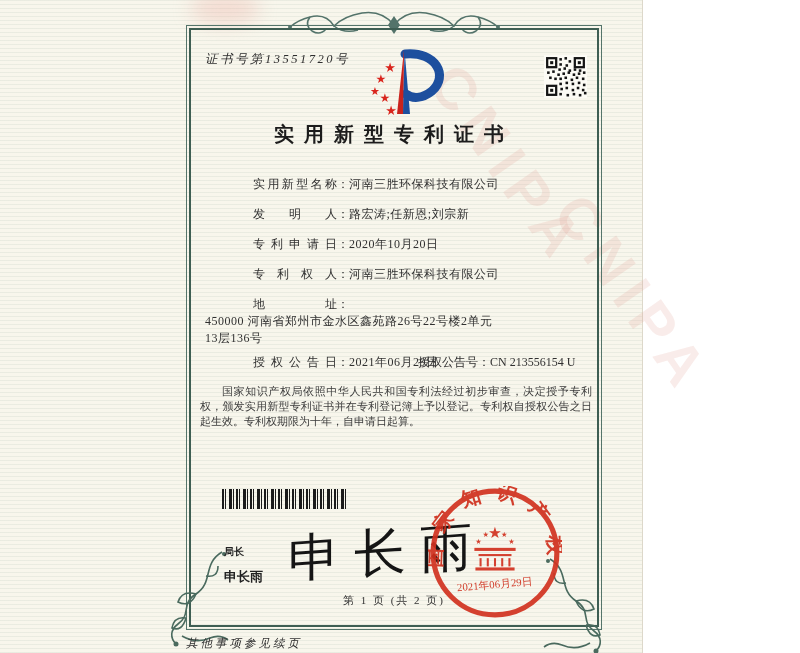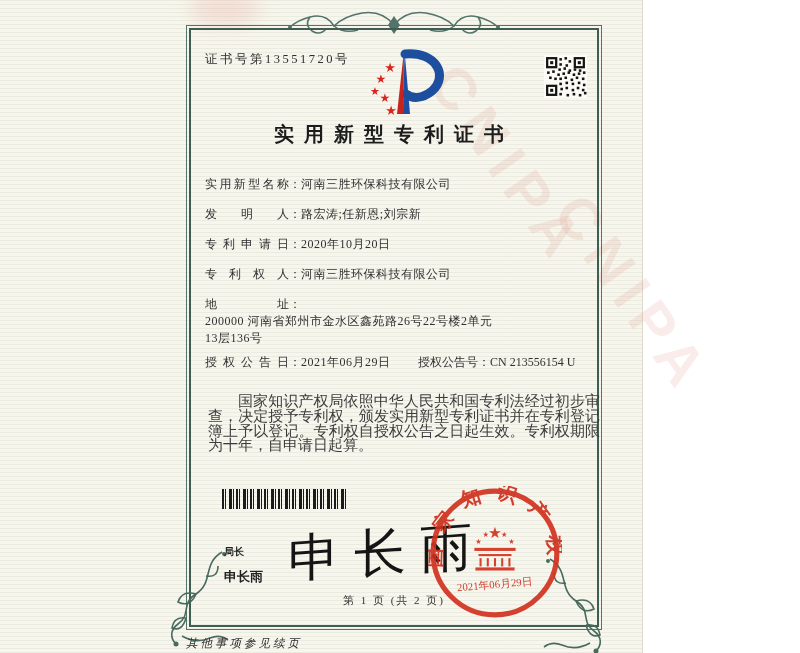--- a/index.html
+++ b/index.html
@@ -20,40 +20,40 @@
     position:absolute; font-family:"Liberation Sans",sans-serif; font-weight:bold;
     color:rgba(225,160,150,0.20); letter-spacing:10px; pointer-events:none;
   }
   .wm1 { left:395px; top:130px; font-size:58px; transform:rotate(55deg); }
   .wm2 { left:520px; top:260px; font-size:58px; transform:rotate(55deg); }
 
   
   .frame { position:absolute; left:186px; top:25px; width:416px; height:605px; border:1px solid #54746a; }
   .frame-inner { position:absolute; inset:2px; border:2px solid #3e5e53; }
 
-  .cert-no { position:absolute; left:205px; top:51px; font-size:12.5px; letter-spacing:2.5px; color:#2e2e2e; }
+  .cert-no { position:absolute; left:205px; top:51px; font-size:12.5px; letter-spacing:2.5px; color:#2e2e2e;font-style:italic; }
 
   .logo { position:absolute; left:352px; top:46px; }
   .qr { position:absolute; left:544px; top:55px; }
 
   .title {
     position:absolute; left:186px; top:121px; width:416px; text-align:center;
     font-size:20px; font-weight:bold; letter-spacing:10px; color:#1c1c1c; white-space:nowrap;
   }
 
   .fields { position:absolute; left:205px; top:176px; width:390px; font-size:12px; color:#303030; }
   .row { margin-bottom:13px; line-height:17px; position:relative; }
-  .lbl { display:inline-block; width:84px; text-align:justify; text-align-last:justify; vertical-align:top; }
+  .lbl { display:inline-block; width:84px; text-align:justify; text-align-last:justify; vertical-align:top;margin-left:48px; }
   .colon { vertical-align:top; }
   .val { display:inline-block; vertical-align:top; max-width:295px; letter-spacing:0.5px; }
   .row-address { margin-bottom:7px; }
   .pair2 { position:absolute; left:213px; top:0; white-space:nowrap; }
 
-  .paras { position:absolute; left:208px; top:384px; width:392px; font-size:15px; line-height:14.8px;
-           color:#3b3b3b; text-align:justify;margin-top:10px; }
+  .paras { position:absolute; left:200px; top:384px; width:392px; font-size:11px; line-height:14.8px;
+           color:#3b3b3b; text-align:justify; }
   .paras p { text-indent:2em; }
 
   .barcode { position:absolute; left:222px; top:489px; width:124px; height:20px;
     background-image:repeating-linear-gradient(90deg,
       #1b1b1b 0 2px, rgba(0,0,0,0) 2px 3px,
       #1b1b1b 3px 4px, rgba(0,0,0,0) 4px 7px,
       #1b1b1b 7px 10px, rgba(0,0,0,0) 10px 11px,
       #1b1b1b 11px 12px, rgba(0,0,0,0) 12px 14px);
   }
 
@@ -208,21 +208,21 @@
       <div class="row">
         <span class="lbl">发明人</span><span class="colon">：</span><span class="val">路宏涛;任新恩;刘宗新</span>
       </div>
       <div class="row">
         <span class="lbl">专利申请日</span><span class="colon">：</span><span class="val">2020年10月20日</span>
       </div>
       <div class="row">
         <span class="lbl">专利权人</span><span class="colon">：</span><span class="val">河南三胜环保科技有限公司</span>
       </div>
       <div class="row row-address">
-        <span class="lbl">地址</span><span class="colon">：</span><span class="val">200000 河南省郑州市金水区鑫苑路26号22号楼2单元13层136号</span>
+        <span class="lbl">地址</span><span class="colon">：</span><span class="val">450000 河南省郑州市金水区鑫苑路26号22号楼2单元13层136号</span>
       </div>
       <div class="row">
         <span class="lbl">授权公告日</span><span class="colon">：</span><span class="val">2021年06月29日</span>
         <span class="pair2"><span>授权公告号</span><span class="colon">：</span><span>CN 213556154 U</span></span>
       </div>
     </div>
 
     <div class="paras">
       <p>国家知识产权局依照中华人民共和国专利法经过初步审查，决定授予专利权，颁发实用新型专利证书并在专利登记簿上予以登记。专利权自授权公告之日起生效。专利权期限为十年，自申请日起算。</p>
     </div>

